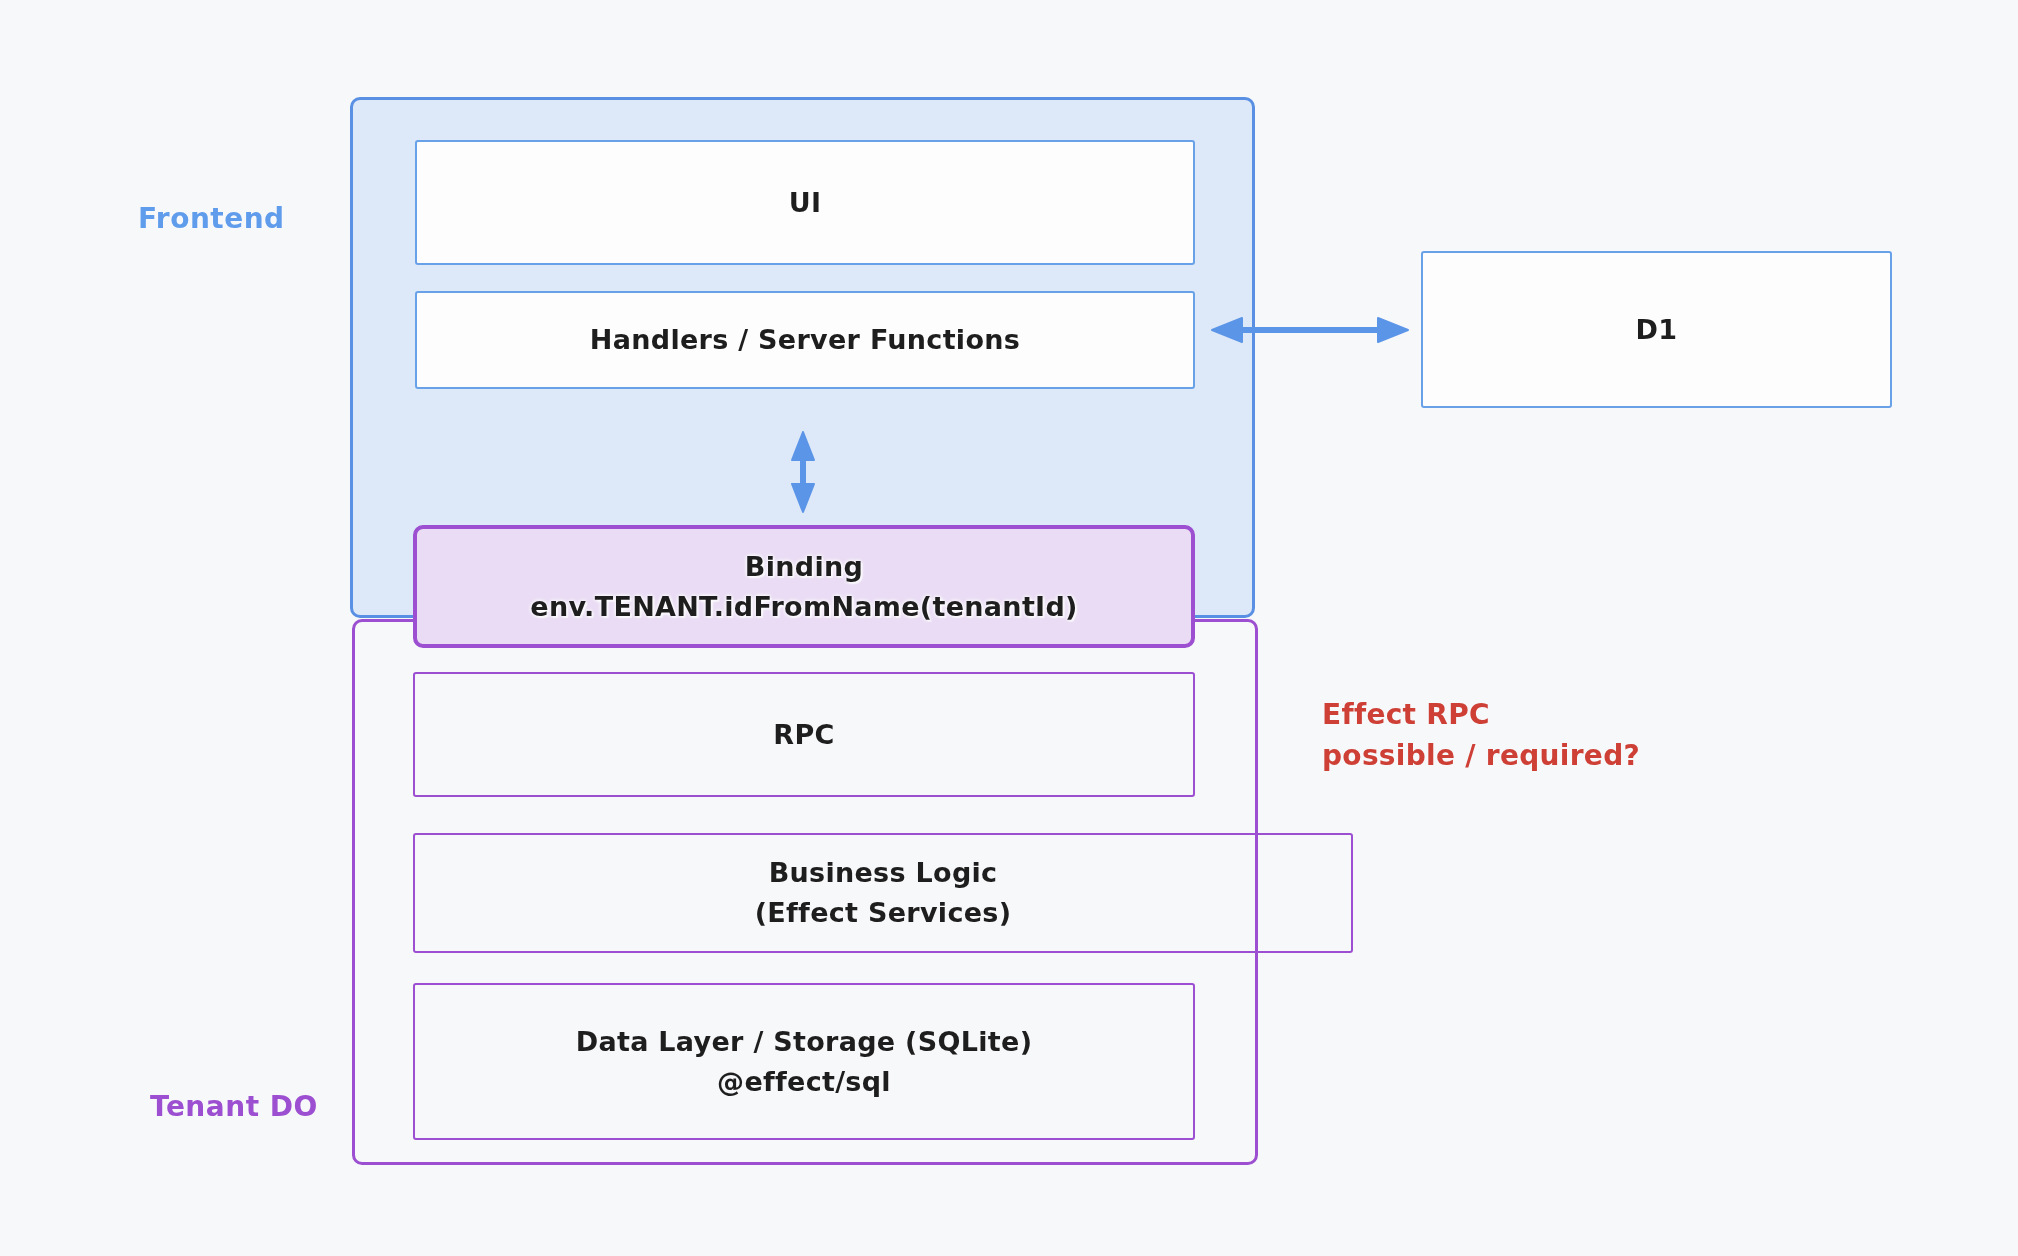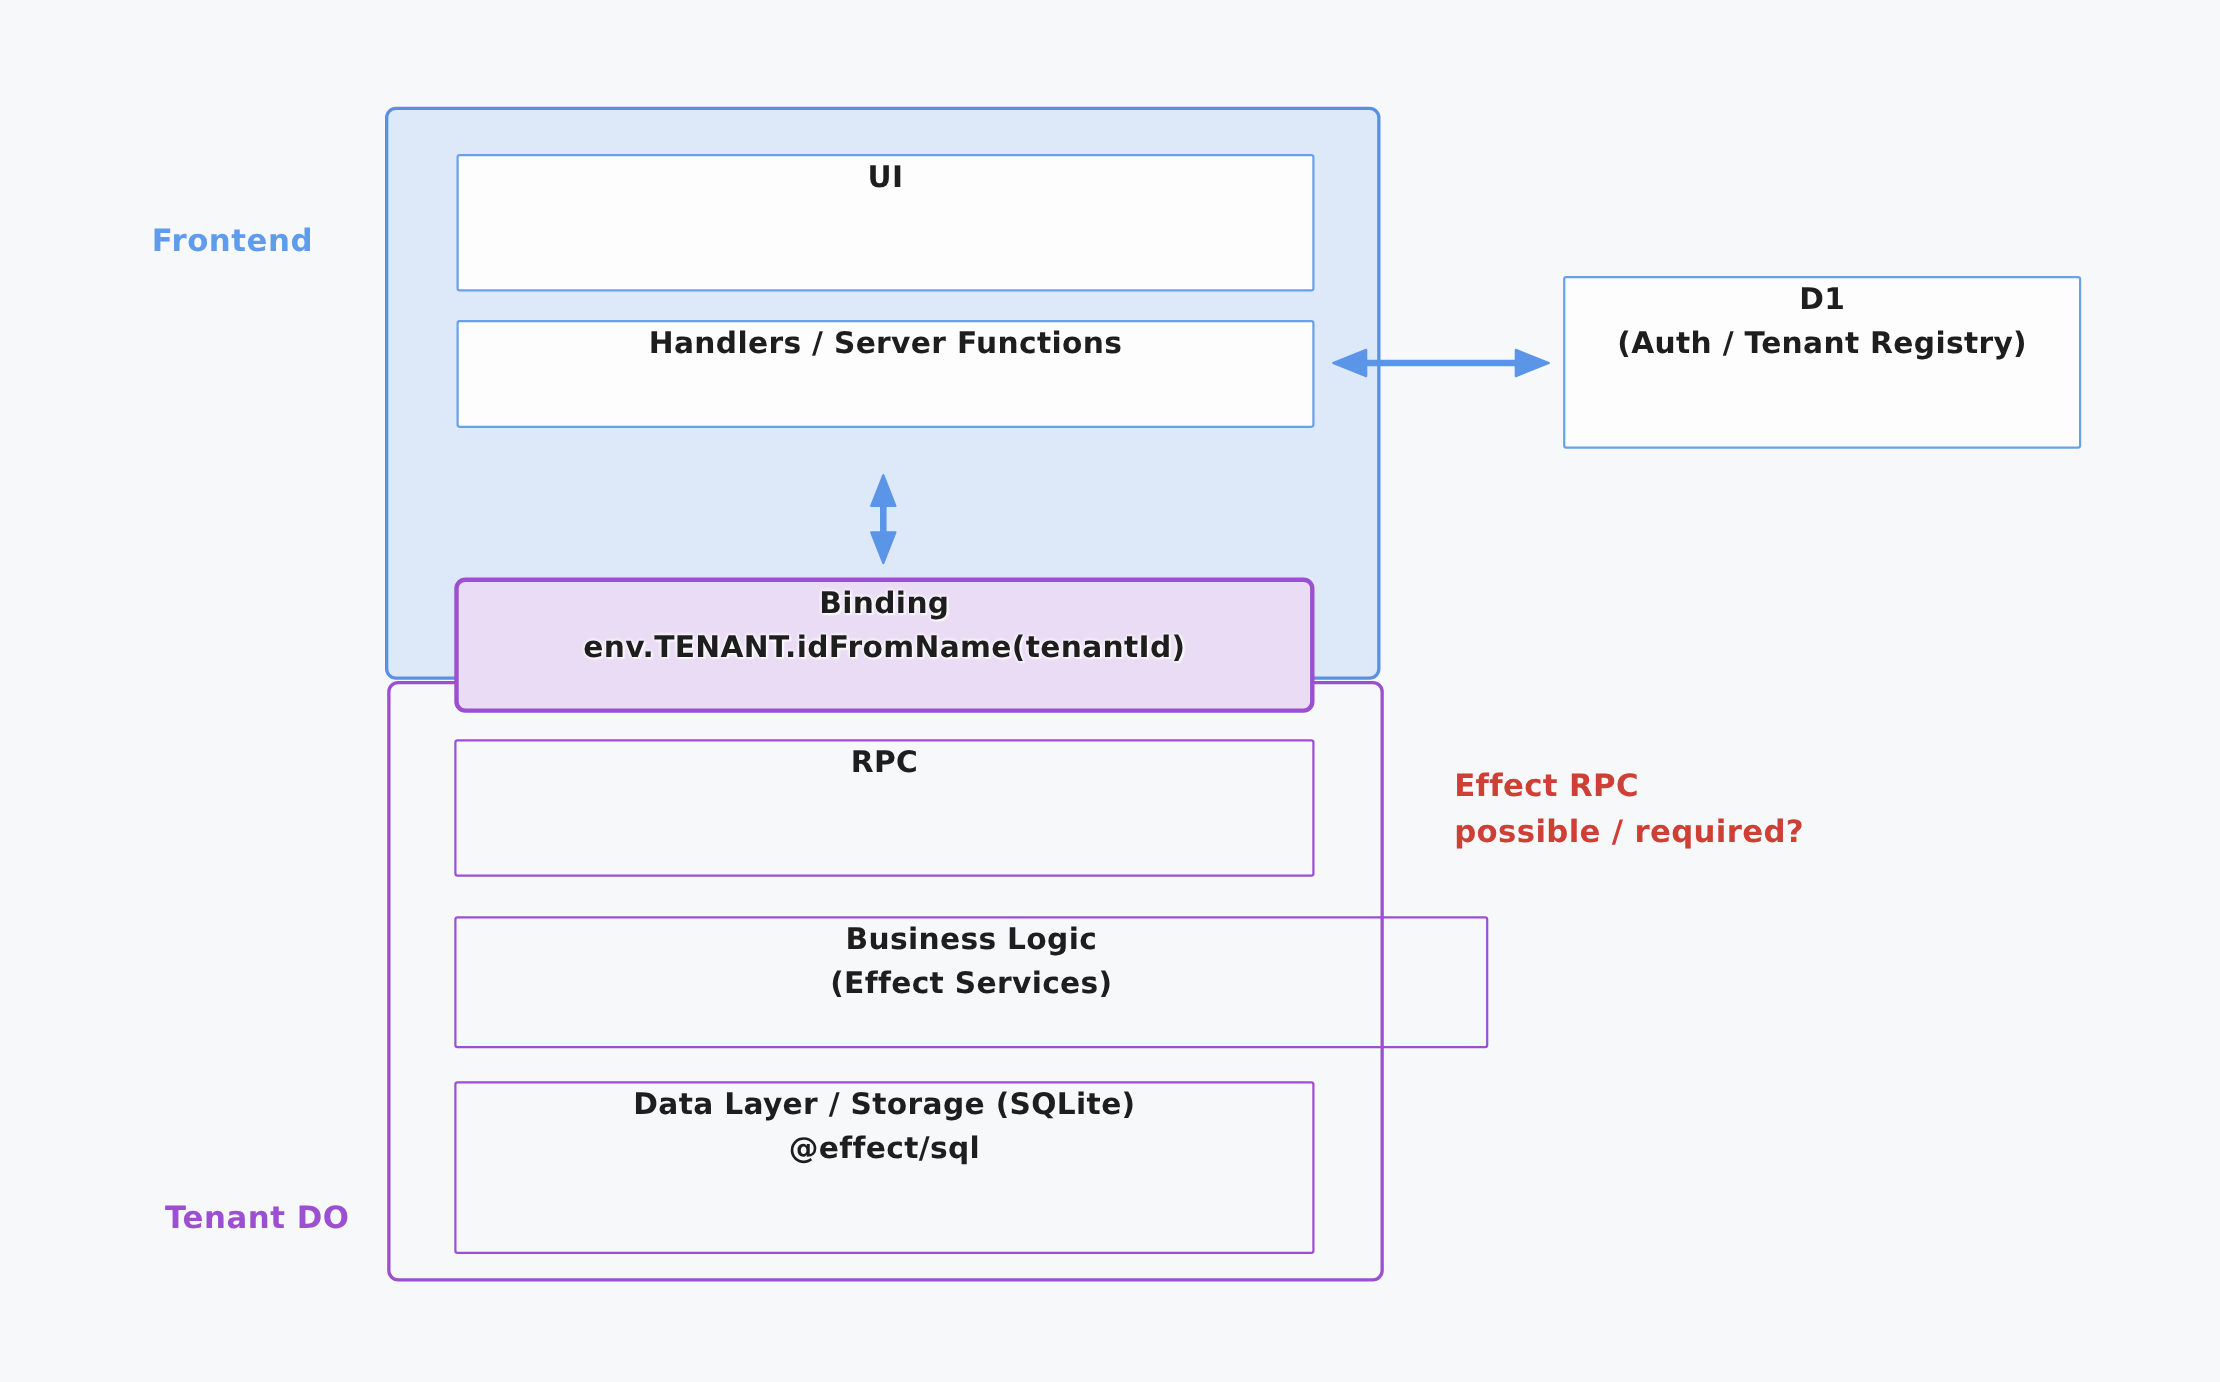--- a/index.html
+++ b/index.html
@@ -46,20 +46,21 @@
     background:transparent;
     border:3.5px solid var(--purple-border);
     z-index:1;
   }
   
   .node{
     position:absolute;
     display:flex;
     flex-direction:column;
     align-items:center;
+    justify-content:center;
     text-align:center;
     font-size:27px;
     line-height:40px;
     letter-spacing:.3px;
     border-radius:3px;
     z-index:2;
   }
   .node.blue{
     background:var(--white-fill);
     border:2.5px solid var(--blue-box-border);
@@ -142,21 +143,20 @@
   <div class="node blue ui">
     <span class="line">UI</span>
   </div>
 
   <div class="node blue handlers">
     <span class="line">Handlers / Server Functions</span>
   </div>
 
   <div class="node blue d1">
     <span class="line">D1</span>
-    <span class="line">(Auth / Tenant Registry)</span>
   </div>
 
   <div class="node binding">
     <span class="line">Binding</span>
     <span class="line">env.TENANT.idFromName(tenantId)</span>
   </div>
 
   <div class="node purple rpc">
     <span class="line">RPC</span>
   </div>

